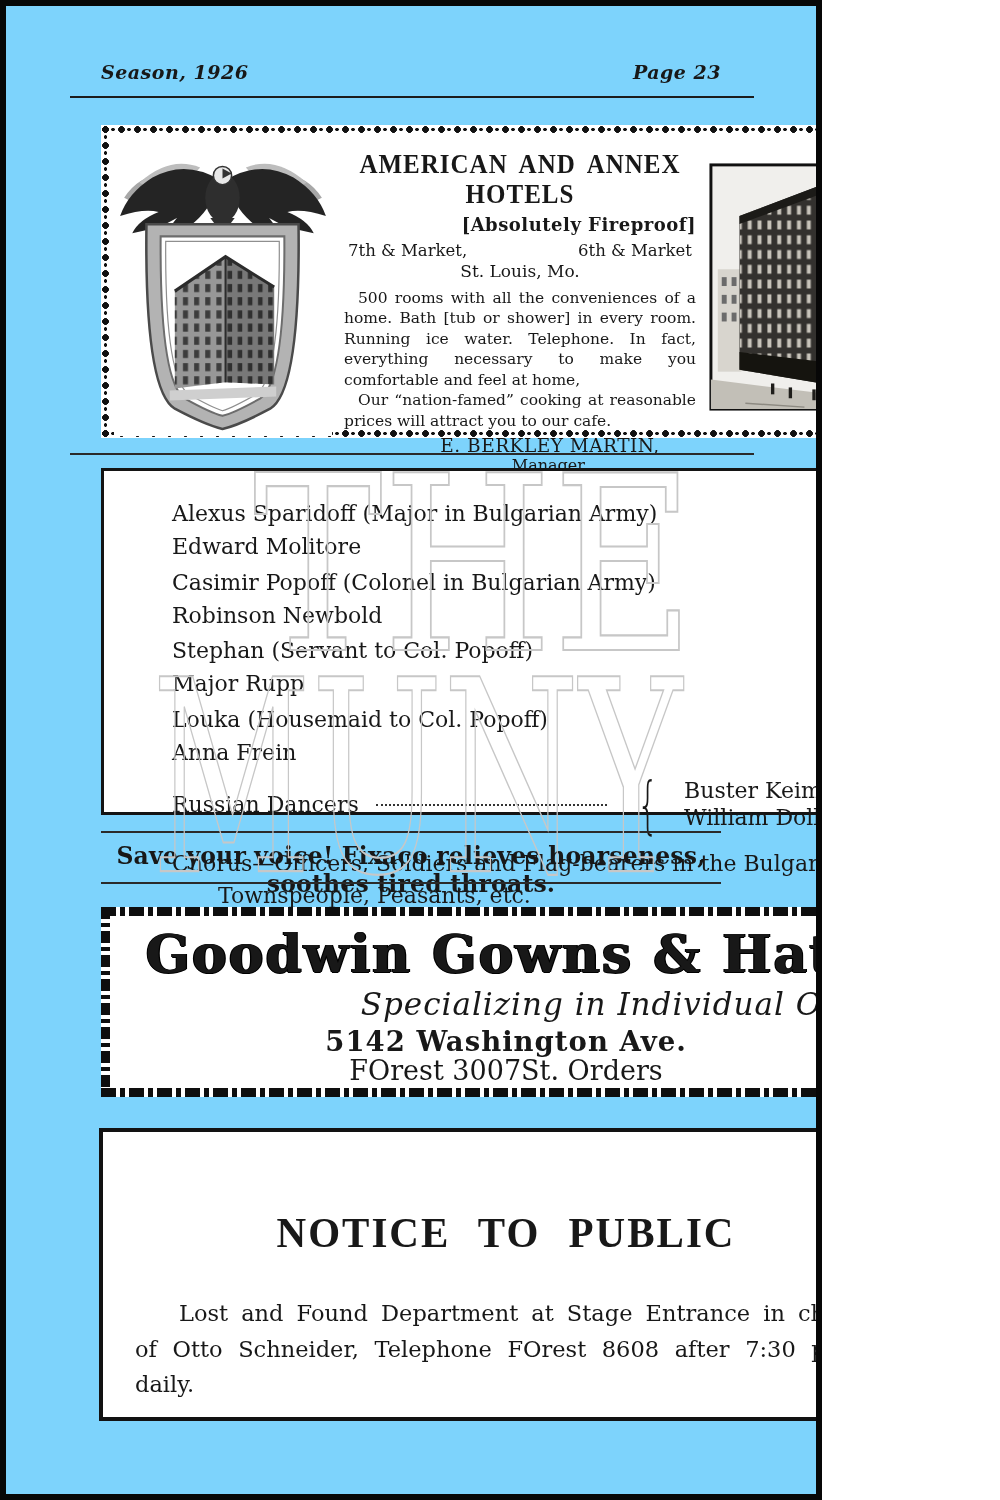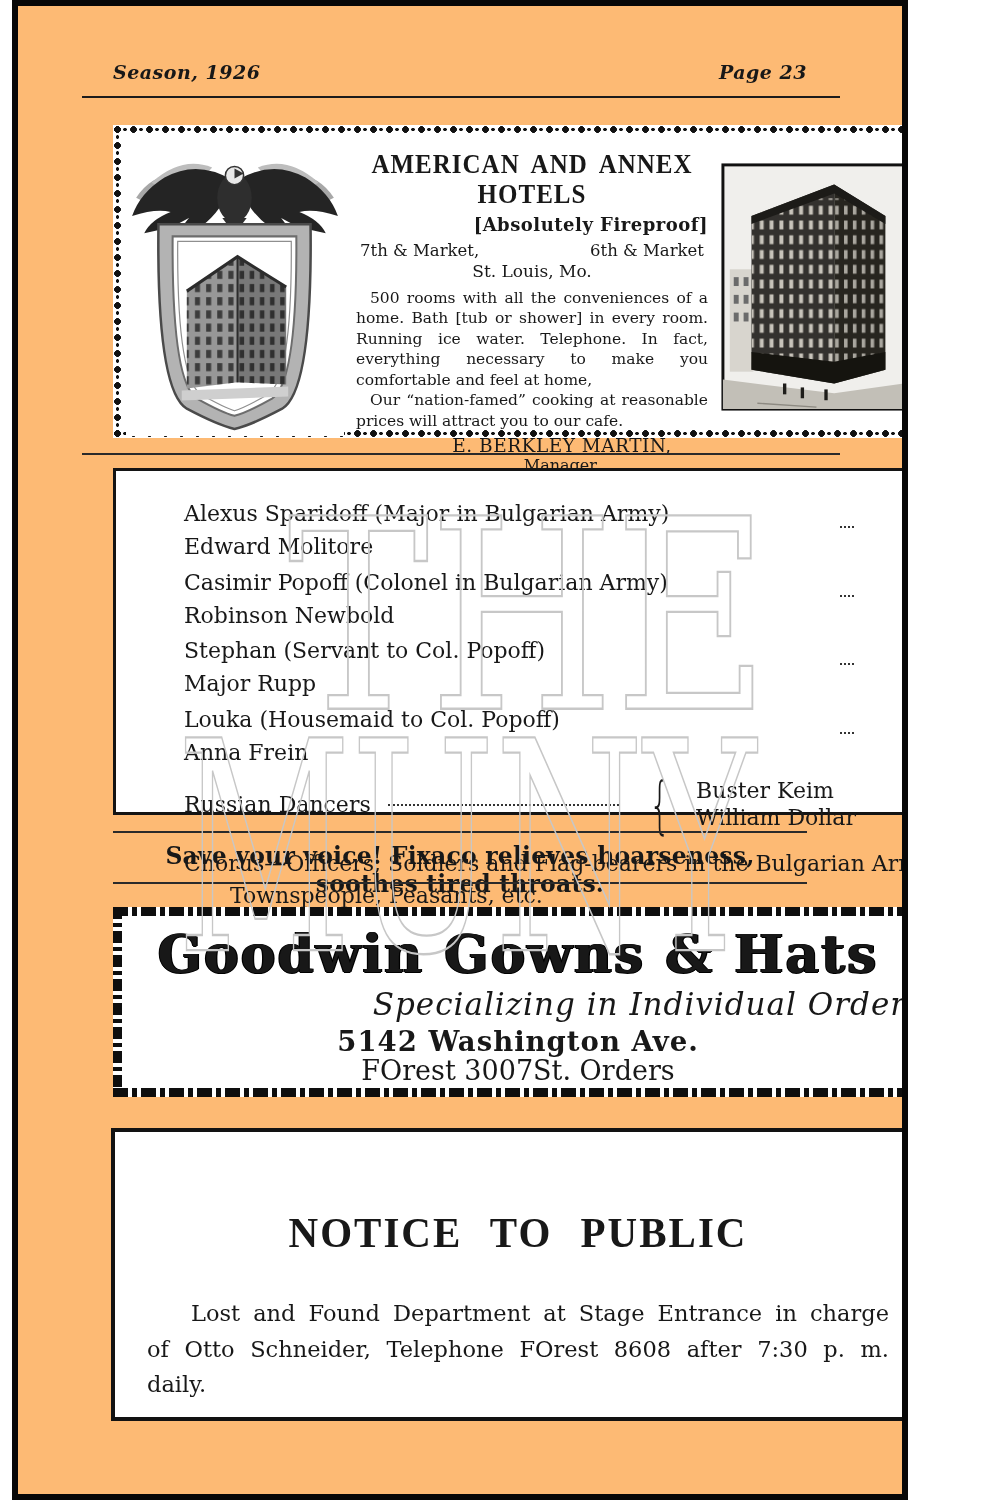--- a/index.html
+++ b/index.html
@@ -1,25 +1,24 @@
 <!DOCTYPE html>
 <html><head>
 <meta charset="utf-8">
 <style>
   * { box-sizing: border-box; margin: 0; padding: 0; }
   html,body { background:#ffffff; }
   body { font-family: "DejaVu Serif", serif; color:#181818; }
 
   .page {
     position: relative;
-    width: 896px; height: 1500px;
-    background: #fdba74;
+    width: 822px; height: 1500px;
+    background: #7dd3fc;
     border: 6px solid #070707;
     overflow: hidden;
-    margin-left: 12px;
   }
 
   
   .header-row {
     position: absolute; top: 55px; left: 95px; right: 95px;
     display: flex; justify-content: space-between; align-items: baseline;
   }
   .header-row .hdr-text {
     font-style: italic; font-weight: bold; font-size: 19px; letter-spacing: .5px;
   }

